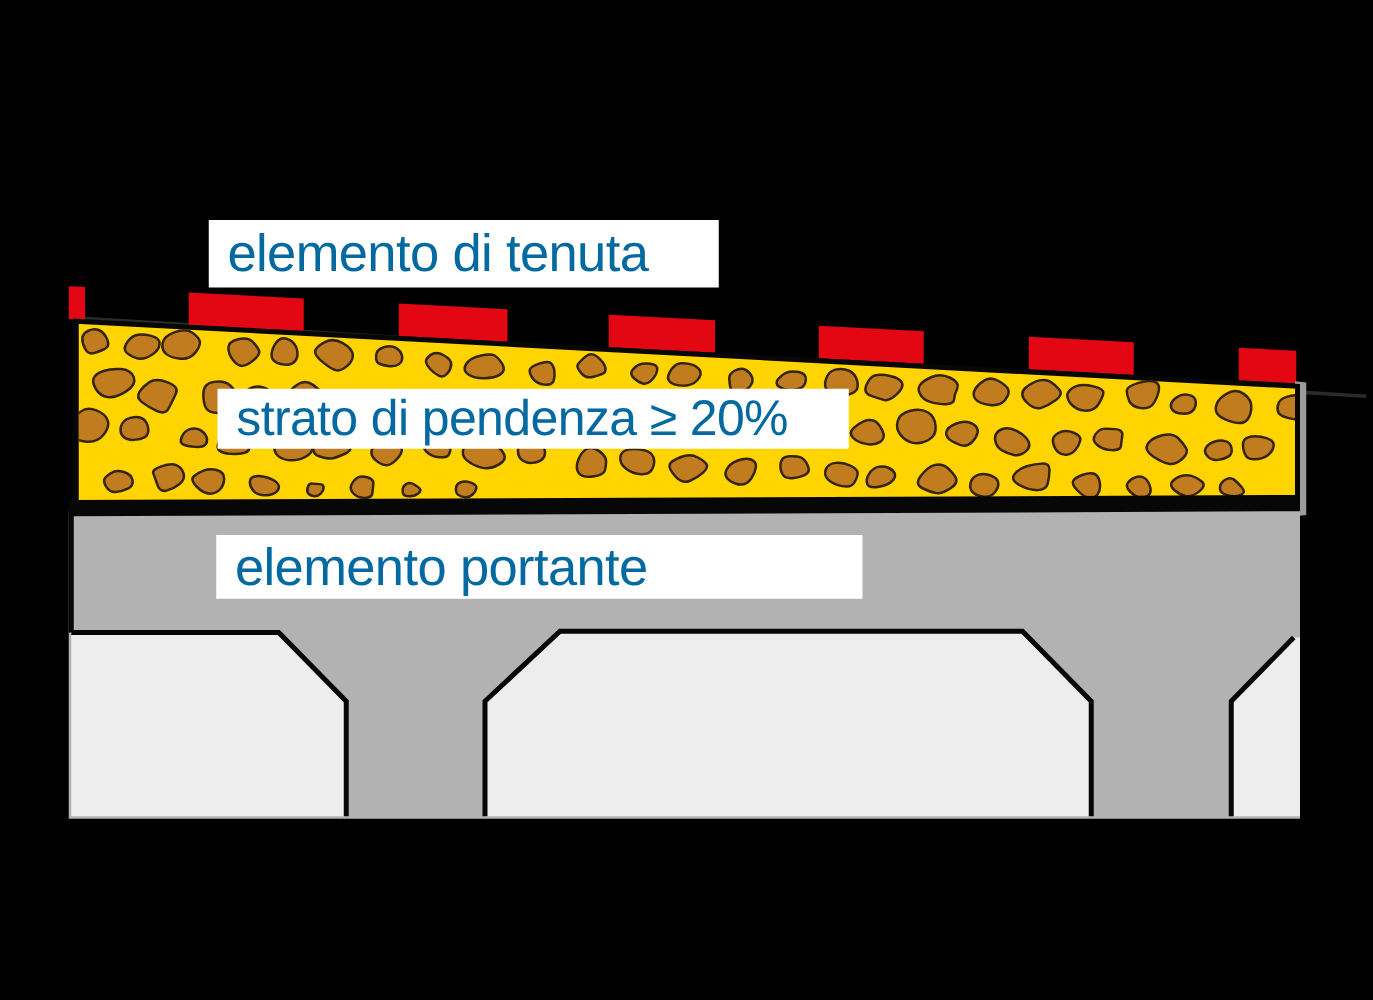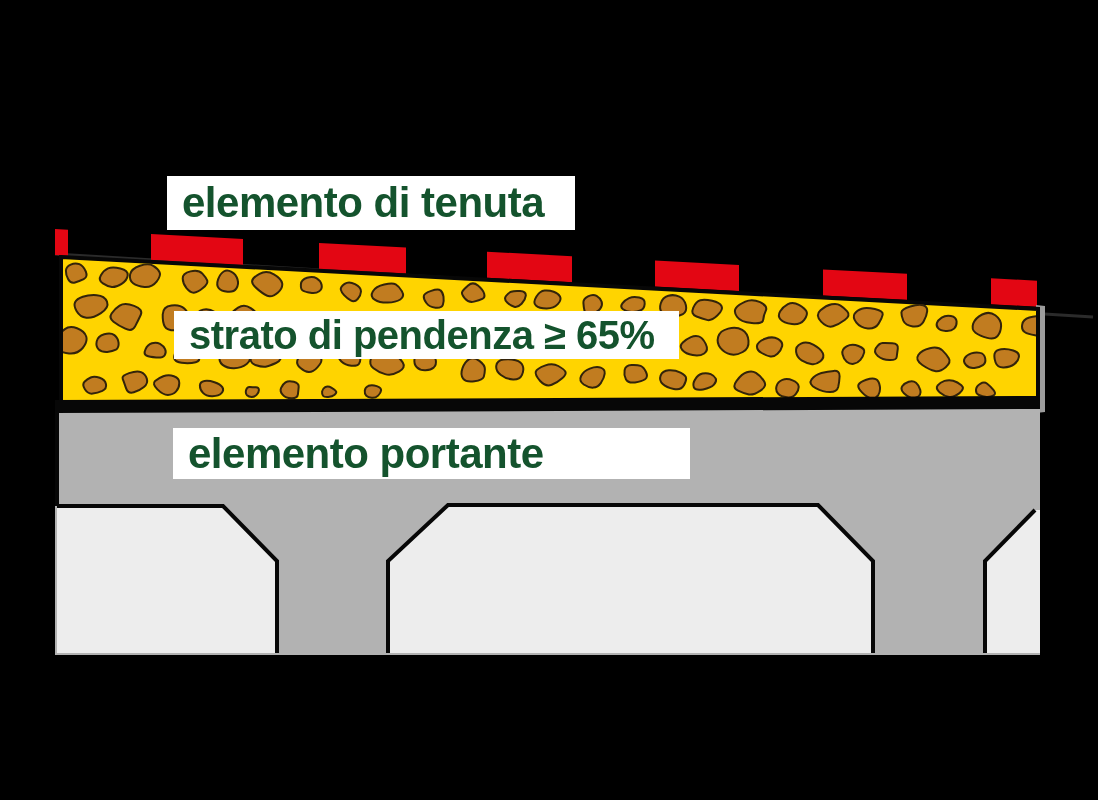--- a/index.html
+++ b/index.html
@@ -1,21 +1,21 @@
 <!DOCTYPE html>
 <html><head>
 <meta charset="utf-8">
 <style>
   html,body{margin:0;padding:0;background:#000;}
   .stage{position:relative;width:1098px;height:800px;background:#000;overflow:hidden;
          font-family:"Liberation Sans","DejaVu Sans",sans-serif;}
   .stage svg{position:absolute;left:0;top:0;}
   .label-box{position:absolute;background:#fff;display:flex;align-items:center;
              padding-left:15px;box-sizing:border-box;}
-  .label-text{font-weight:bold;font-size:42px;letter-spacing:-0.5px;color:#14532d;
+  .label-text{font-weight:normal;font-size:42px;letter-spacing:-0.5px;color:#0369a1;
               white-space:nowrap;line-height:1;}
   .lbl-tenuta{left:167px;top:176px;width:408px;height:54px;}
   .lbl-pendenza{left:174px;top:311px;width:505px;height:48px;}
   .lbl-portante{left:173px;top:428px;width:517px;height:51px;}
 </style>
 </head>
 <body>
 
 <div class="stage">
 
@@ -147,20 +147,20 @@
       <polygon points="985,561 1035,510 1040,510 1040,653 985,653" fill="#ededed"></polygon>
       <path d="M985,653 L985,561 L1035,510" fill="none" stroke-width="4" stroke="#070707"></path>
     </g>
   </svg>
 
   <div class="label-box lbl-tenuta">
     <span class="label-text">elemento di tenuta</span>
   </div>
 
   <div class="label-box lbl-pendenza">
-    <span class="label-text" style="font-size:40px">strato di pendenza ≥ 65%</span>
+    <span class="label-text" style="font-size:40px">strato di pendenza ≥ 20%</span>
   </div>
 
   <div class="label-box lbl-portante">
     <span class="label-text">elemento portante</span>
   </div>
 
 </div>
 
 </body></html>

